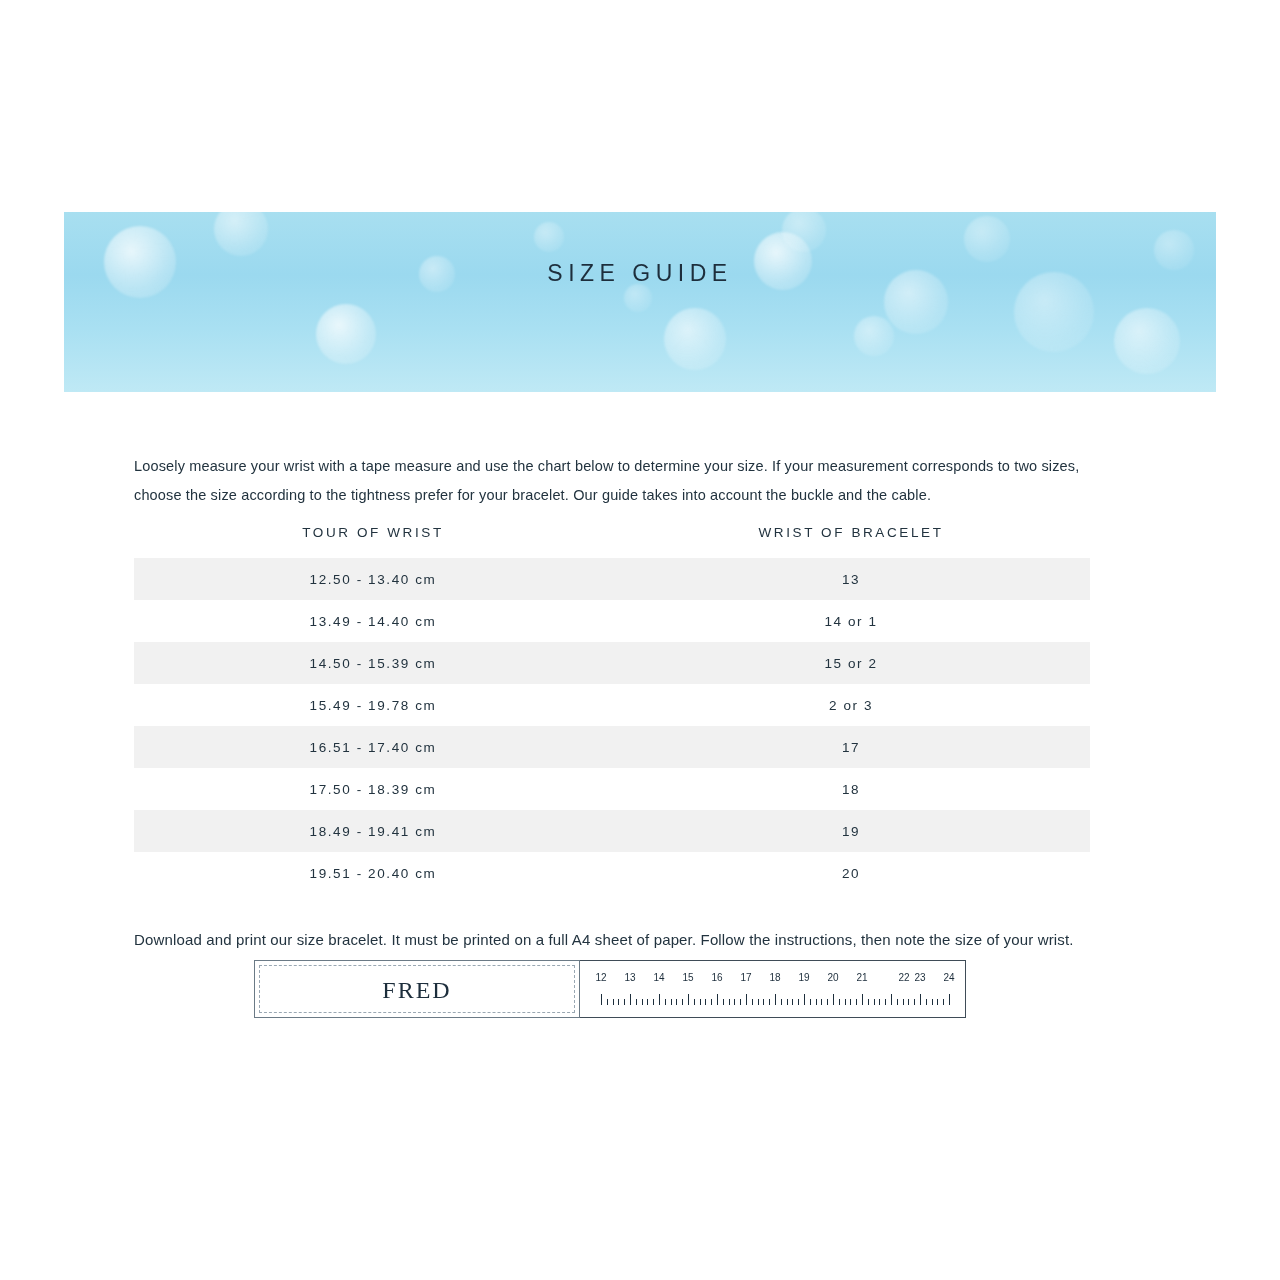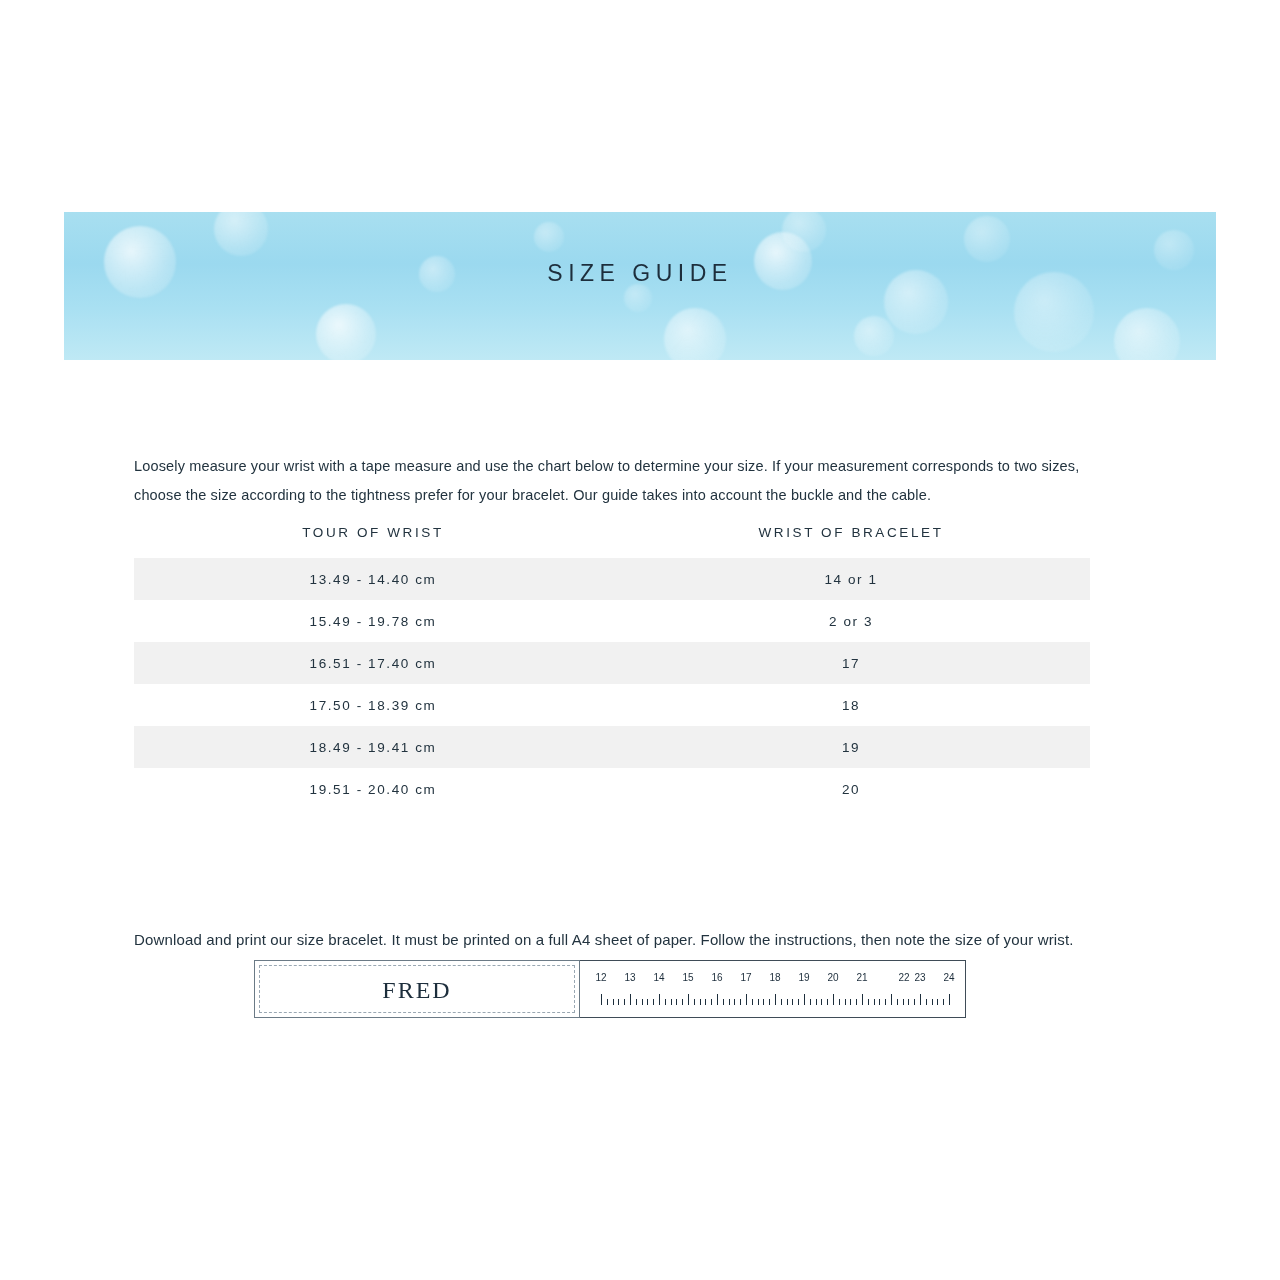--- a/index.html
+++ b/index.html
@@ -15,21 +15,21 @@
     position: relative;
     overflow: hidden;
   }
 
   
   .hero {
     position: absolute;
     left: 64px;
     top: 212px;
     width: 1152px;
-    height: 148px;
+    height: 180px;
     overflow: hidden;
     background: linear-gradient(180deg, #a8dff0 0%, #9bd9ef 35%, #a9e0f2 65%, #bfe9f5 100%);
   }
   .bokeh {
     position: absolute;
     border-radius: 50%;
     background: radial-gradient(circle at 38% 35%, rgba(255,255,255,0.75), rgba(255,255,255,0.28) 60%, rgba(255,255,255,0.05) 100%);
     filter: blur(1.2px);
   }
   .hero-title {
@@ -202,22 +202,30 @@
 
 <table class="size-table">
   <thead>
     <tr>
       <th class="col-a">TOUR OF WRIST</th>
       <th class="col-b">WRIST OF BRACELET</th>
     </tr>
   </thead>
   <tbody>
     <tr>
+      <td>12.50 - 13.40 cm</td>
+      <td>13</td>
+    </tr>
+    <tr>
       <td>13.49 - 14.40 cm</td>
       <td>14 or 1</td>
+    </tr>
+    <tr>
+      <td>14.50 - 15.39 cm</td>
+      <td>15 or 2</td>
     </tr>
     <tr>
       <td>15.49 - 19.78 cm</td>
       <td>2 or 3</td>
     </tr>
     <tr>
       <td>16.51 - 17.40 cm</td>
       <td>17</td>
     </tr>
     <tr>

